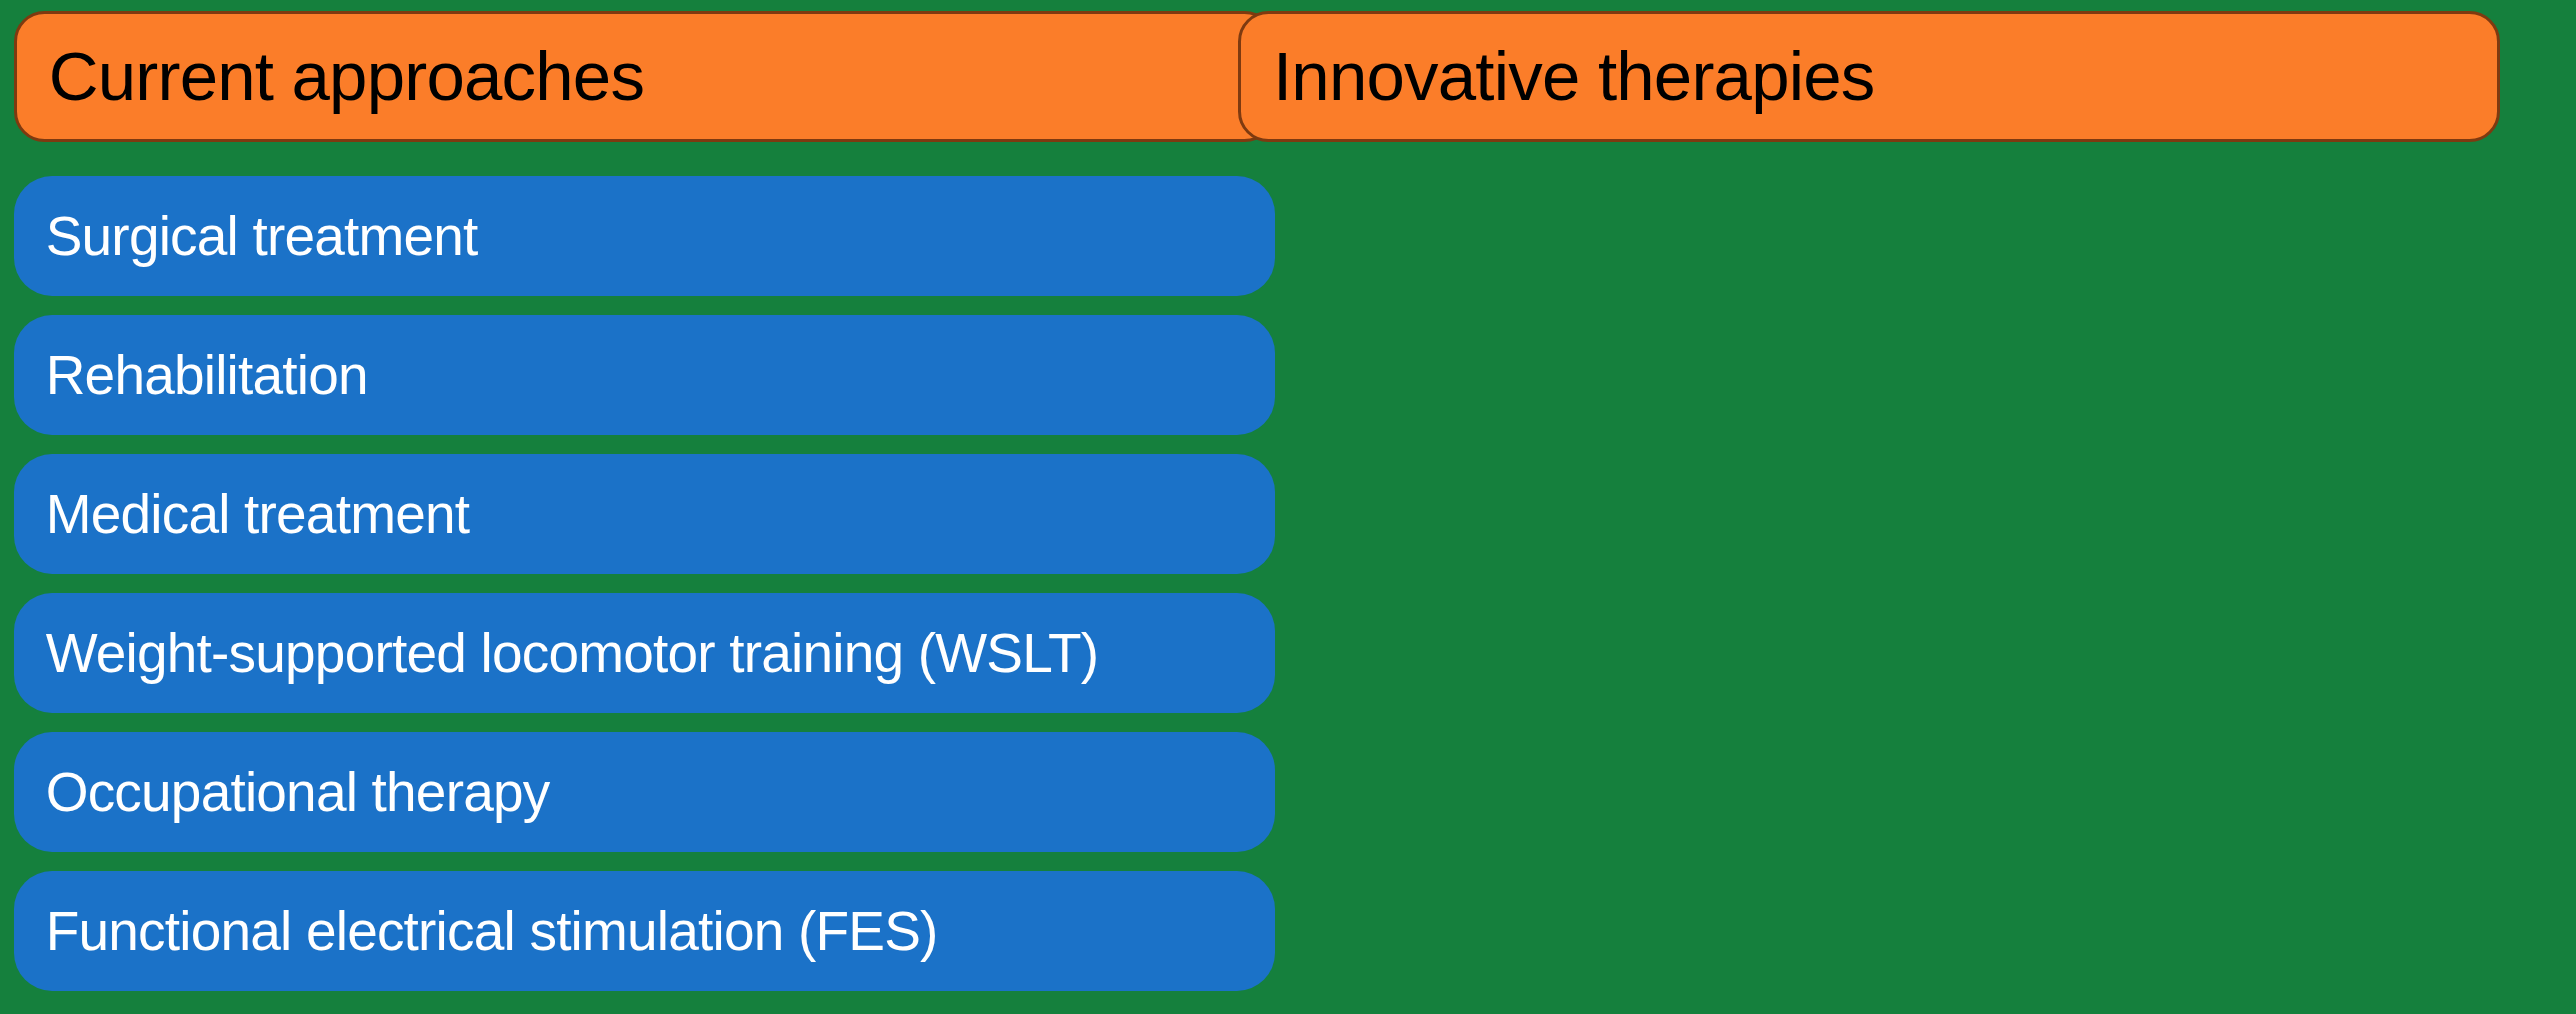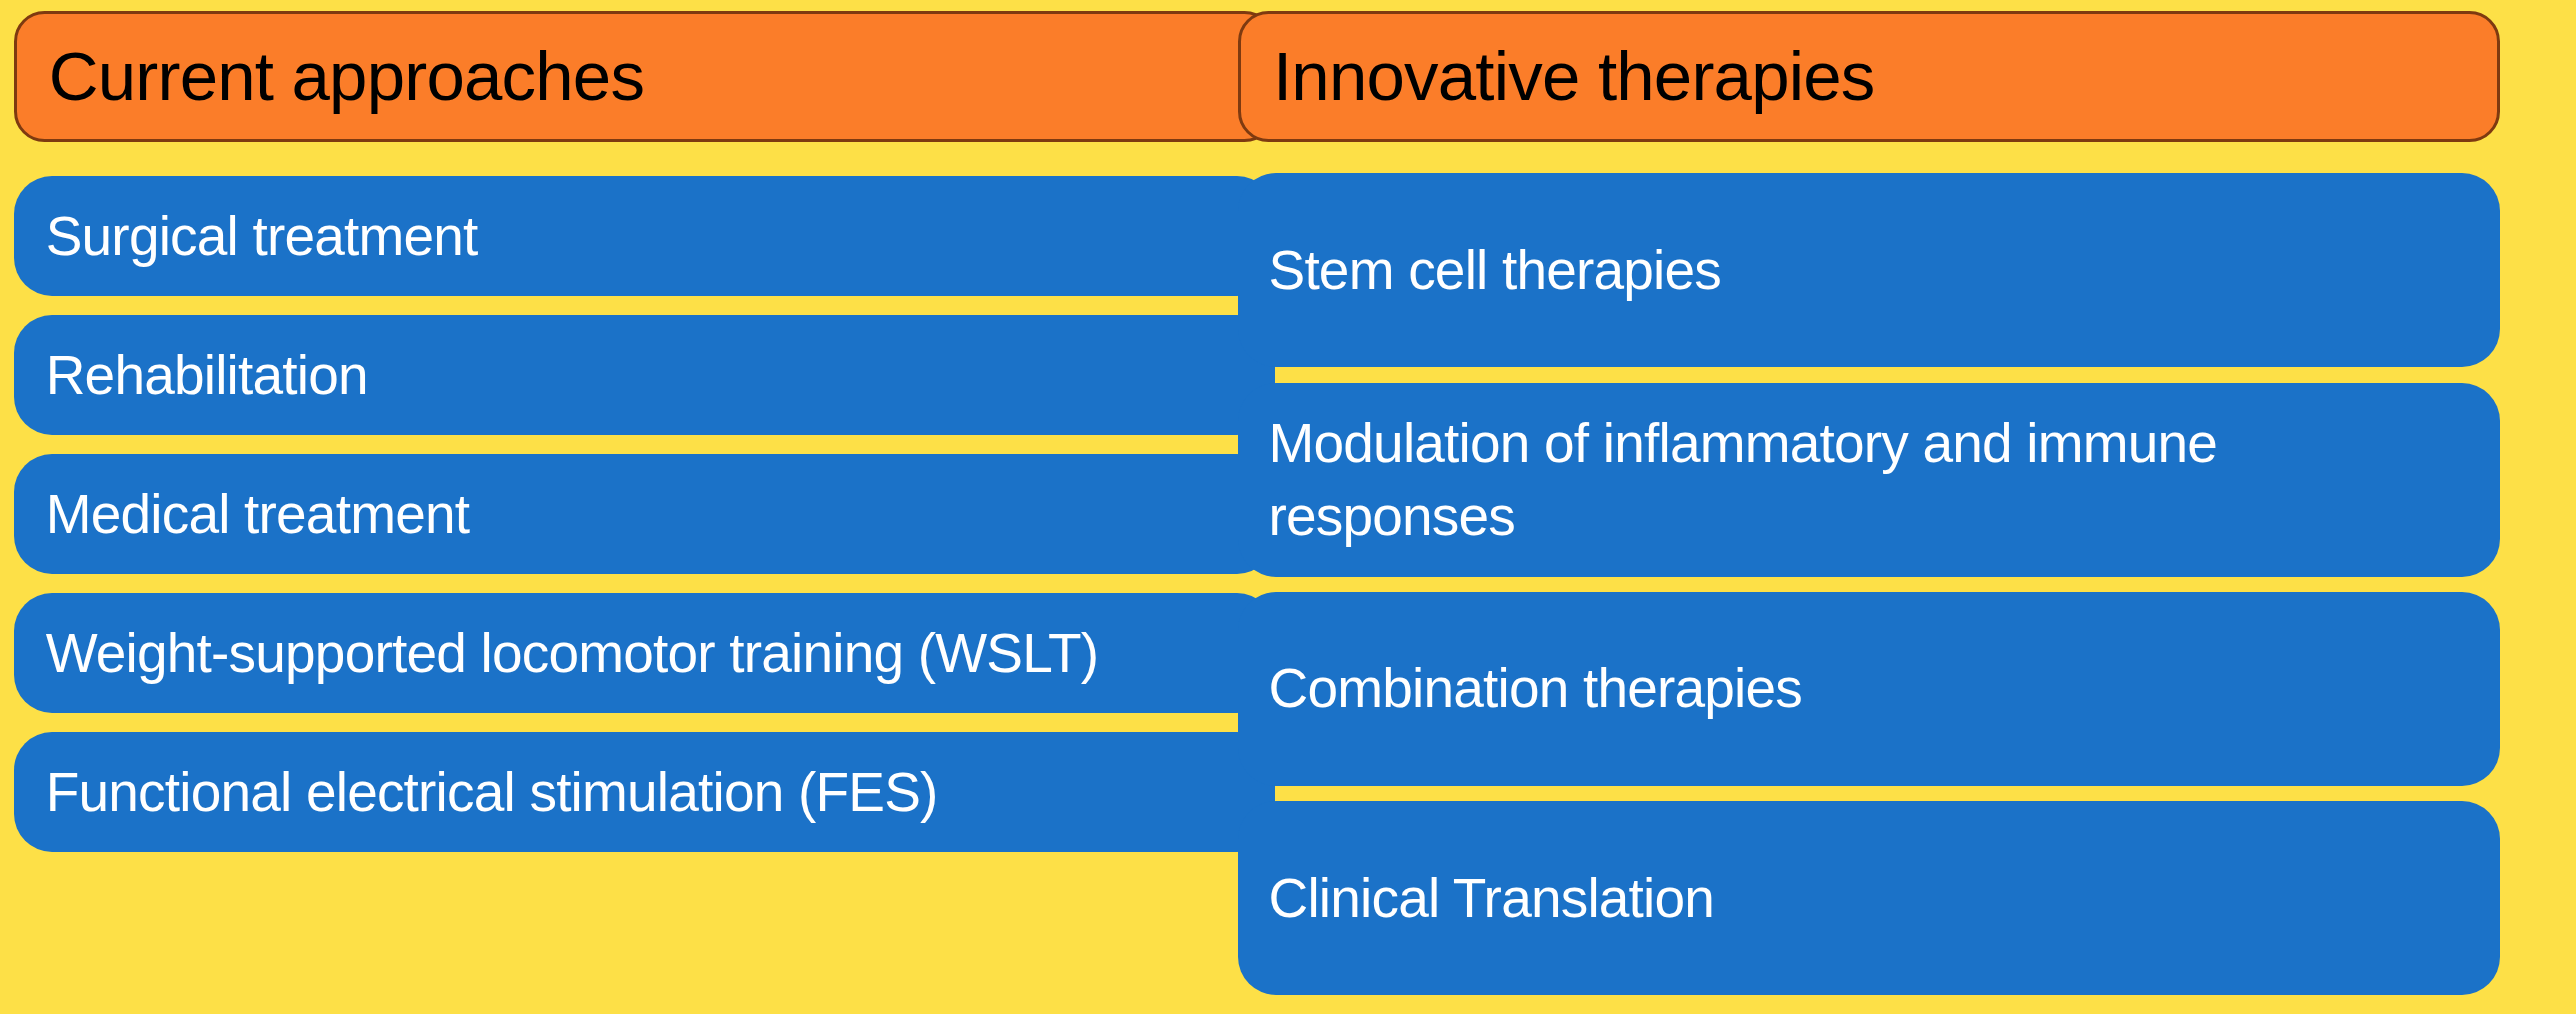--- a/index.html
+++ b/index.html
@@ -4,21 +4,21 @@
 <style>
   html, body {
     margin: 0;
     padding: 0;
     background: #ffffff;
   }
   .canvas {
     position: relative;
     width: 2576px;
     height: 1015px;
-    background: #fde047;
+    background: #15803d;
     font-family: "Liberation Sans", sans-serif;
     overflow: hidden;
   }
   .col {
     position: absolute;
     top: 0;
     display: flex;
     flex-direction: column;
   }
   .col-left  { left: 13.7px;   width: 1261px; }
@@ -67,28 +67,23 @@
 
 <div class="canvas">
 
   <section class="col col-left">
     <div class="header">Current approaches</div>
     <div class="items">
         <div class="item">Surgical treatment</div>
         <div class="item">Rehabilitation</div>
         <div class="item">Medical treatment</div>
         <div class="item">Weight-supported locomotor training (WSLT)</div>
+        <div class="item">Occupational therapy</div>
         <div class="item">Functional electrical stimulation (FES)</div>
       </div>
   </section>
 
   <section class="col col-right">
     <div class="header">Innovative therapies</div>
-    <div class="items">
-        <div class="item">Stem cell therapies</div>
-        <div class="item">Modulation of inflammatory and immune responses</div>
-        <div class="item">Combination therapies</div>
-        <div class="item">Clinical Translation</div>
-      </div>
   </section>
 
 </div>
 
 
 </body></html>

